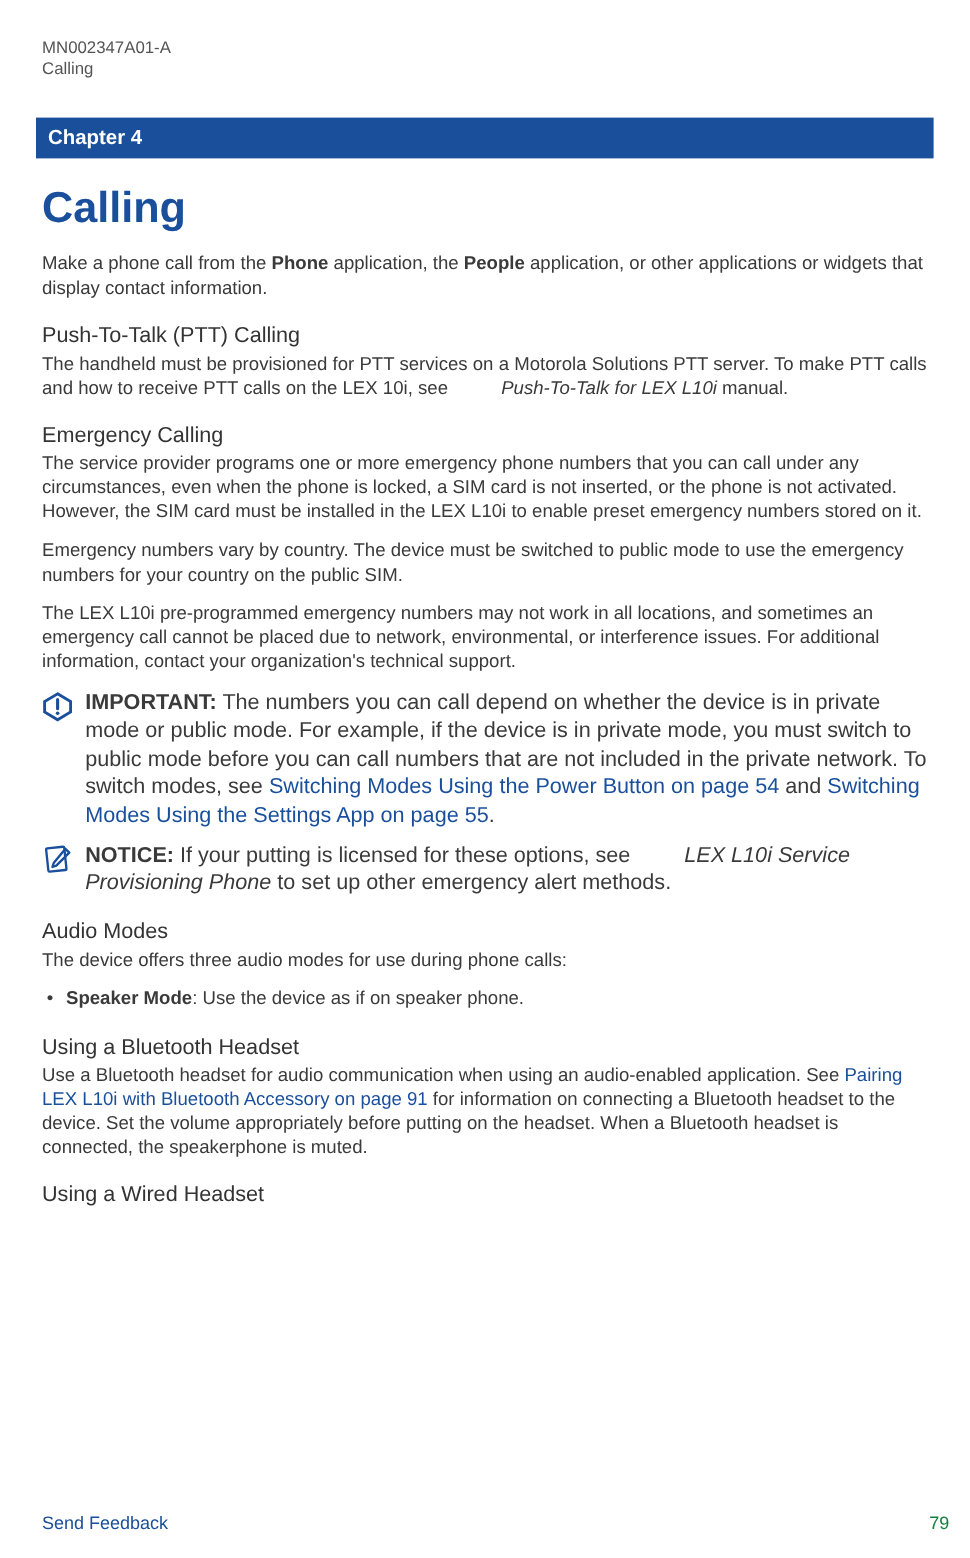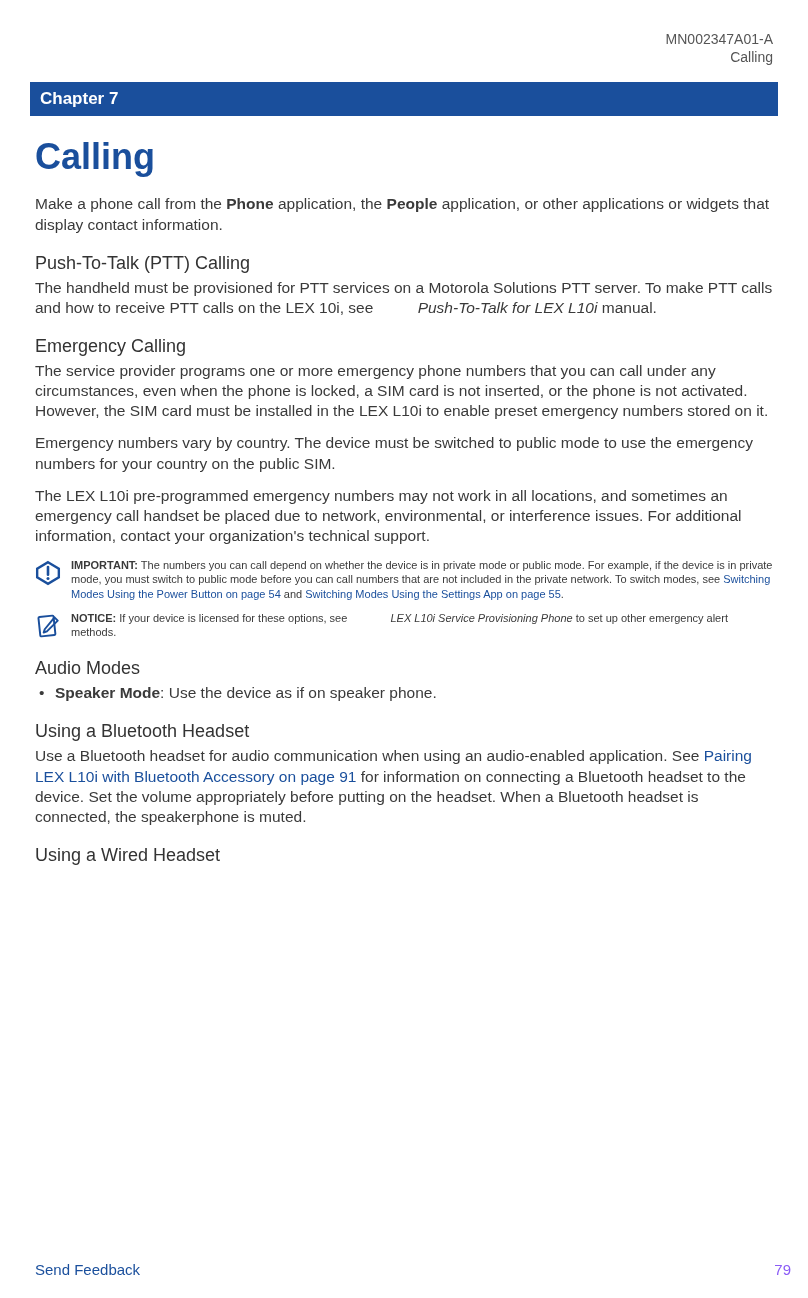--- a/index.html
+++ b/index.html
@@ -10,25 +10,25 @@
     color: #333;
     width: 808px;
     background: #fff;
   }
   .page {
     padding: 30px 35px 20px 35px;
     position: relative;
     min-height: 1298px;
   }
   .header-right {
-    text-align: right;
+    text-align: left;
     font-size: 14px;
     color: #555;
     line-height: 1.3;
-    margin-bottom: 16px;
+    margin-bottom: 32px;
   }
   .chapter-bar {
     background: #1a4f9c;
     color: #fff;
     font-size: 17px;
     font-weight: bold;
     padding: 7px 10px;
     margin: 0 -5px 20px -5px;
   }
   h1.title {
@@ -52,21 +52,21 @@
     align-items: flex-start;
     gap: 10px;
     margin: 6px 0 10px 0;
   }
   .note-icon {
     flex: 0 0 26px;
     width: 26px;
     height: 26px;
     margin-top: 2px;
   }
-  .note-text { flex: 1; font-size: 11px; line-height: 1.3; color:#3a3a3a;}
+  .note-text { flex: 1; font-size: 18px; line-height: 1.3; color:#3a3a3a;}
   ul.bullets {
     list-style: none;
     padding: 0;
     margin: 0 0 10px 0;
   }
   ul.bullets li {
     font-size: 15.5px;
     line-height: 1.35;
     padding-left: 20px;
     position: relative;
@@ -83,72 +83,73 @@
   .footer {
     position: absolute;
     left: 35px;
     right: 17px;
     bottom: 20px;
     display: flex;
     justify-content: space-between;
     font-size: 15px;
   }
   .footer-left { color: #1a4f9c; }
-  .footer-right { color: #8b5cf6; margin-left: 40px; }
+  .footer-right { color: #15803d; margin-left: 40px; }
 </style>
 </head>
 <body>
 
 <div class="page">
 
   <div class="header-right">
     <div>MN002347A01-A</div>
     <div>Calling</div>
   </div>
 
-  <div class="chapter-bar">Chapter 7</div>
+  <div class="chapter-bar">Chapter 4</div>
 
   <h1 class="title">Calling</h1>
 
   <p>
     <span>Make a phone call from the </span><span class="bold">Phone</span><span> application, the </span><span class="bold">People</span><span> application, or other applications or widgets that display contact information.</span>
   </p>
 
   <h2 class="sub">Push-To-Talk (PTT) Calling</h2>
   <p>
     <span>The handheld must be provisioned for PTT services on a Motorola Solutions PTT server. To make PTT calls and how to receive PTT calls on the LEX 10i, see </span><span class="italic">Push-To-Talk for LEX L10i</span><span> manual.</span>
   </p>
 
   <h2 class="sub">Emergency Calling</h2>
   <p>The service provider programs one or more emergency phone numbers that you can call under any circumstances, even when the phone is locked, a SIM card is not inserted, or the phone is not activated. However, the SIM card must be installed in the LEX L10i to enable preset emergency numbers stored on it.</p>
   <p>Emergency numbers vary by country. The device must be switched to public mode to use the emergency numbers for your country on the public SIM.</p>
-  <p>The LEX L10i pre-programmed emergency numbers may not work in all locations, and sometimes an emergency call handset be placed due to network, environmental, or interference issues. For additional information, contact your organization's technical support.</p>
+  <p>The LEX L10i pre-programmed emergency numbers may not work in all locations, and sometimes an emergency call cannot be placed due to network, environmental, or interference issues. For additional information, contact your organization's technical support.</p>
 
   <div class="note-block">
     <svg class="note-icon" viewBox="0 0 24 24">
       <path fill="none" stroke="#1a4f9c" stroke-width="2.2" d="M12 2 L22 8 L22 16 L12 22 L2 16 L2 8 Z"></path>
       <line x1="12" y1="6.5" x2="12" y2="13.5" stroke="#1a4f9c" stroke-width="2.4" stroke-linecap="round"></line>
       <circle cx="12" cy="17" r="1.4" fill="#1a4f9c"></circle>
     </svg>
     <div class="note-text">
       <span class="bold">IMPORTANT:</span><span> The numbers you can call depend on whether the device is in private mode or public mode. For example, if the device is in private mode, you must switch to public mode before you can call numbers that are not included in the private network. To switch modes, see </span><span class="link">Switching Modes Using the Power Button on page 54</span><span> and </span><span class="link">Switching Modes Using the Settings App on page 55</span><span>.</span>
     </div>
   </div>
 
   <div class="note-block">
     <svg class="note-icon" viewBox="0 0 24 24">
       <rect x="4" y="3" width="14" height="18" rx="1" fill="none" stroke="#1a4f9c" stroke-width="1.8" transform="rotate(-6 11 12)"></rect>
       <path d="M18 4 L21 7 L11 17 L8 18 L9 15 Z" fill="none" stroke="#1a4f9c" stroke-width="1.8" stroke-linejoin="round"></path>
     </svg>
     <div class="note-text">
-      <span class="bold">NOTICE:</span><span> If your device is licensed for these options, see </span><span class="italic">LEX L10i Service Provisioning Phone</span><span> to set up other emergency alert methods.</span>
+      <span class="bold">NOTICE:</span><span> If your putting is licensed for these options, see </span><span class="italic">LEX L10i Service Provisioning Phone</span><span> to set up other emergency alert methods.</span>
     </div>
   </div>
 
   <h2 class="sub">Audio Modes</h2>
+  <p>The device offers three audio modes for use during phone calls:</p>
   <ul class="bullets">
     <li><span class="bold">Speaker Mode</span><span>: Use the device as if on speaker phone.</span></li>
   </ul>
 
   <h2 class="sub">Using a Bluetooth Headset</h2>
   <p>
     <span>Use a Bluetooth headset for audio communication when using an audio-enabled application. See </span><span class="link">Pairing LEX L10i with Bluetooth Accessory on page 91</span><span> for information on connecting a Bluetooth headset to the device. Set the volume appropriately before putting on the headset. When a Bluetooth headset is connected, the speakerphone is muted.</span>
   </p>
 
   <h2 class="sub">Using a Wired Headset</h2>

